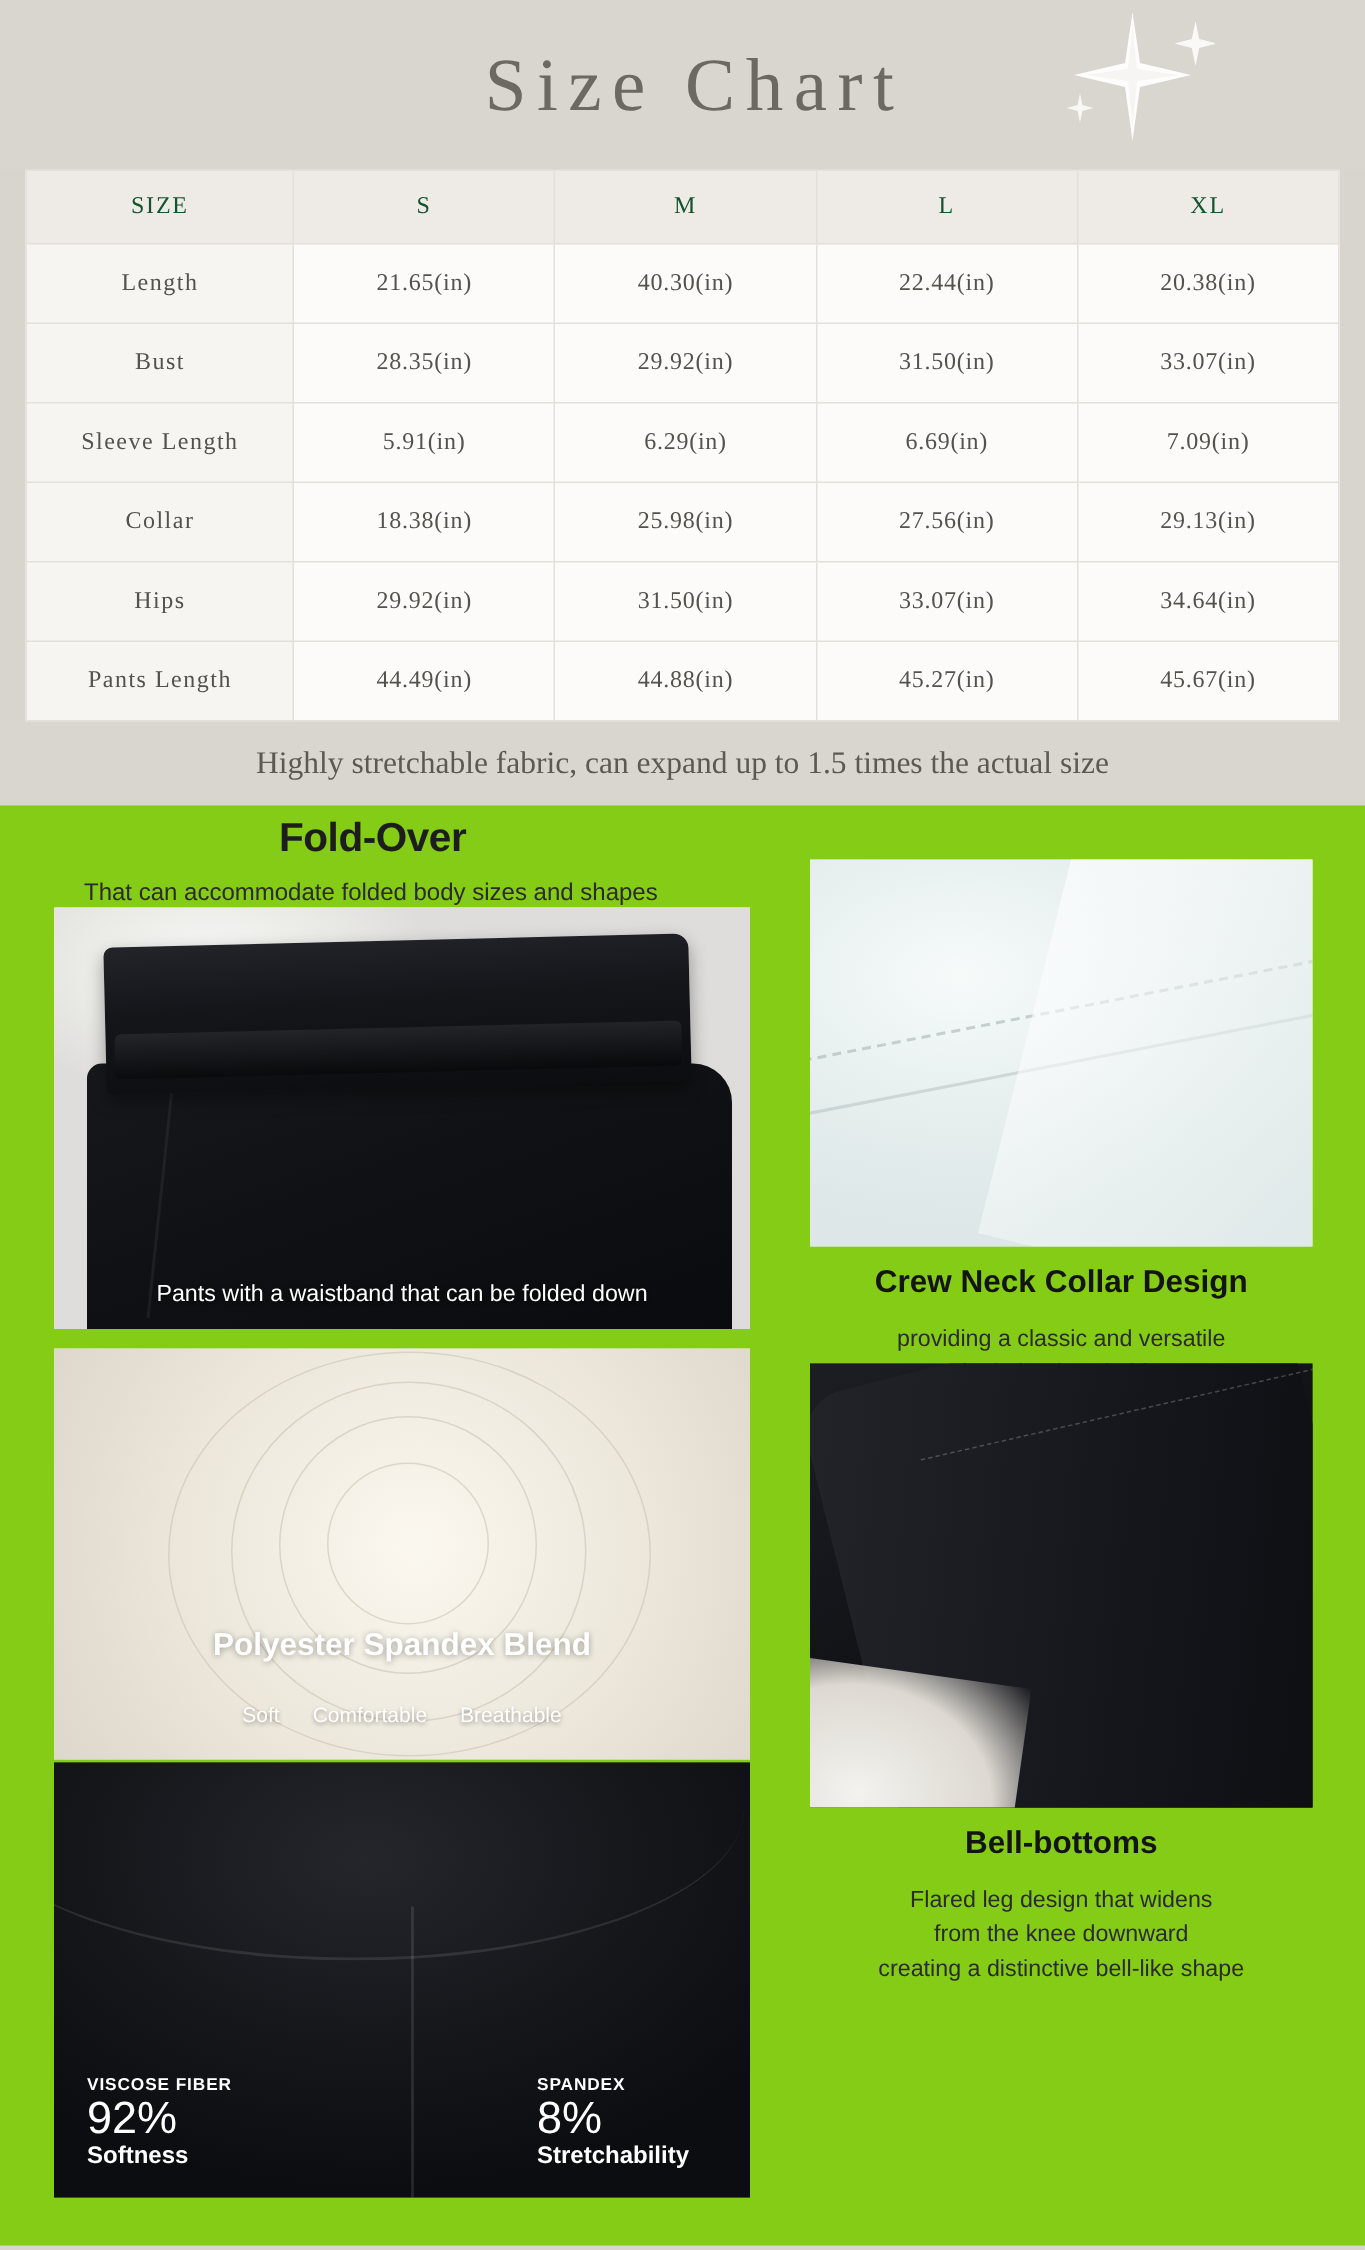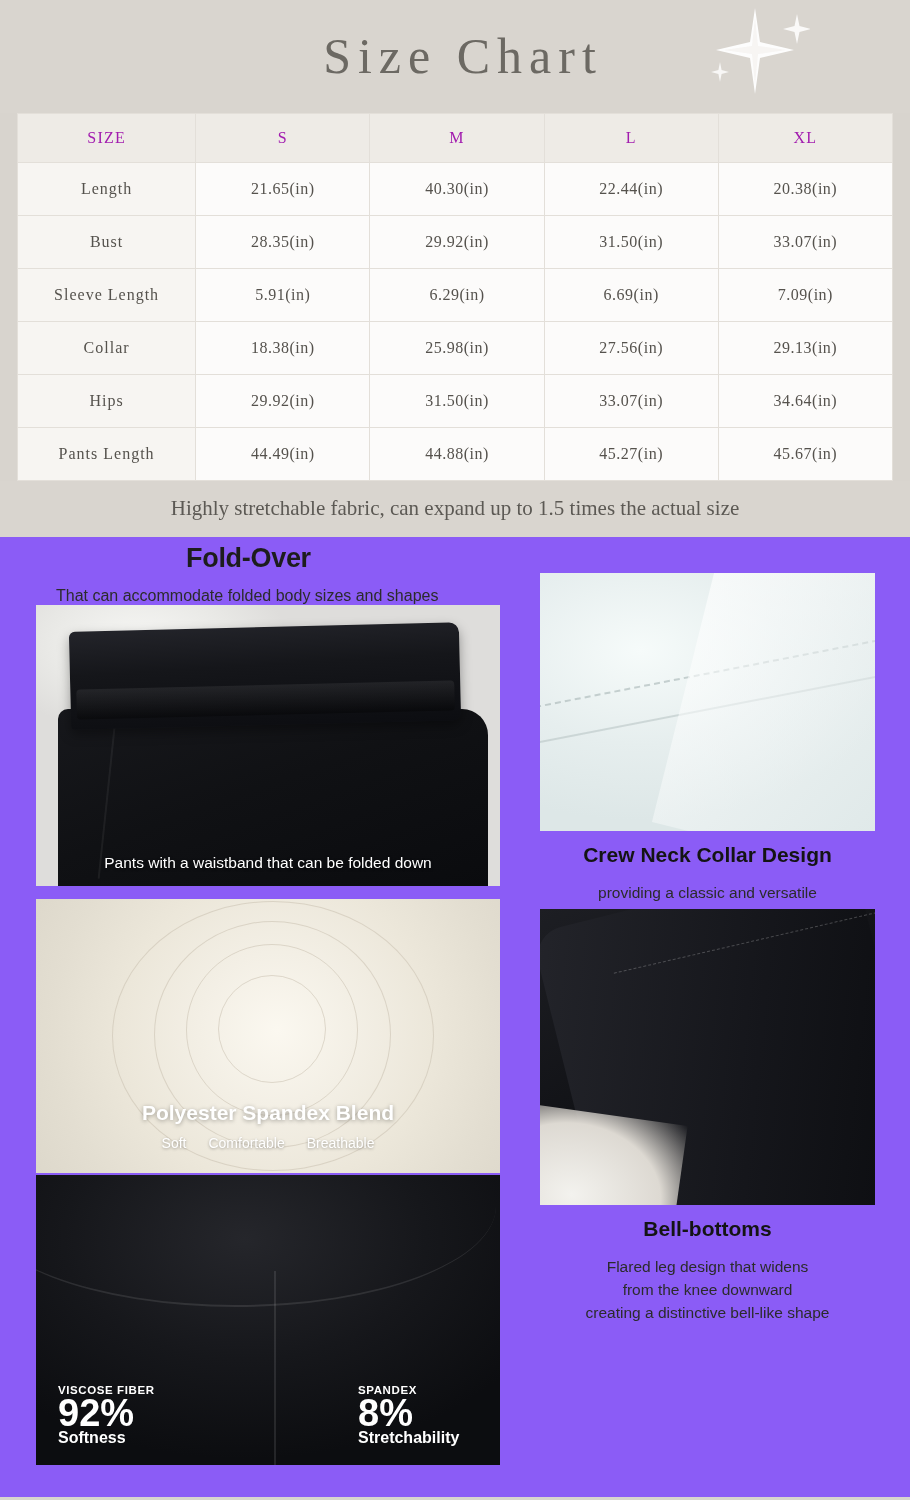--- a/index.html
+++ b/index.html
@@ -60,21 +60,21 @@
     height: 50px;
     text-align: center;
     font-size: 16px;
     color: #55524d;
     font-weight: normal;
     background: #fcfbfa;
     letter-spacing: 0.5px;
   }
   table.size-table thead th {
     background: #eeebe6;
-    color: #a21caf;
+    color: #14532d;
     height: 46px;
     letter-spacing: 1.2px;
   }
   table.size-table tbody td:first-child {
     background: #f7f5f2;
     letter-spacing: 1px;
   }
   col.c-label { width: 178px; }
   col.c-val { width: 174px; }
 
@@ -83,21 +83,21 @@
     font-family: "Liberation Serif", serif;
     font-size: 21px;
     color: #5c5954;
     padding: 15px 0 16px 0;
     background: #d9d5cf;
   }
 
   
   .features {
     position: relative;
-    background: #8b5cf6;
+    background: #84cc16;
     height: 960px;
     overflow: hidden;
   }
   .fold-title {
     position: absolute;
     left: 186px;
     top: 6px;
     font-size: 27px;
     font-weight: bold;
     color: #1d1d1d;
@@ -256,21 +256,21 @@
       radial-gradient(circle at 52% 48%, #fbf8f0 0%, #f3efe5 28%, #ece7da 55%, #e3ded1 80%, #ddd8cb 100%);
   }
   .swirl-ring {
     position: absolute;
     border-radius: 50%;
     border: 1px solid rgba(200,192,175,0.55);
   }
   .swirl-label {
     position: absolute;
     left: 0; right: 0;
-    bottom: 48px;
+    bottom: 64px;
     text-align: center;
     color: #ffffff;
     font-size: 21px;
     font-weight: bold;
     text-shadow: 0 1px 4px rgba(0,0,0,0.35);
   }
   .swirl-tags {
     position: absolute;
     left: 0; right: 0;
     bottom: 22px;
@@ -317,22 +317,22 @@
     position: absolute;
     color: #ffffff;
   }
   .stat .s-name {
     font-size: 11.5px;
     letter-spacing: 0.6px;
     font-weight: bold;
     margin-bottom: 2px;
   }
   .stat .s-num {
-    font-size: 38px;
-    font-weight: bold;
+    font-size: 30px;
+    font-weight: normal;
     line-height: 30px;
   }
   .stat .s-desc {
     font-size: 16px;
     font-weight: bold;
     margin-top: 1px;
   }
   .stat-left { left: 22px; bottom: 18px; }
   .stat-right { left: 322px; bottom: 18px; }
 

